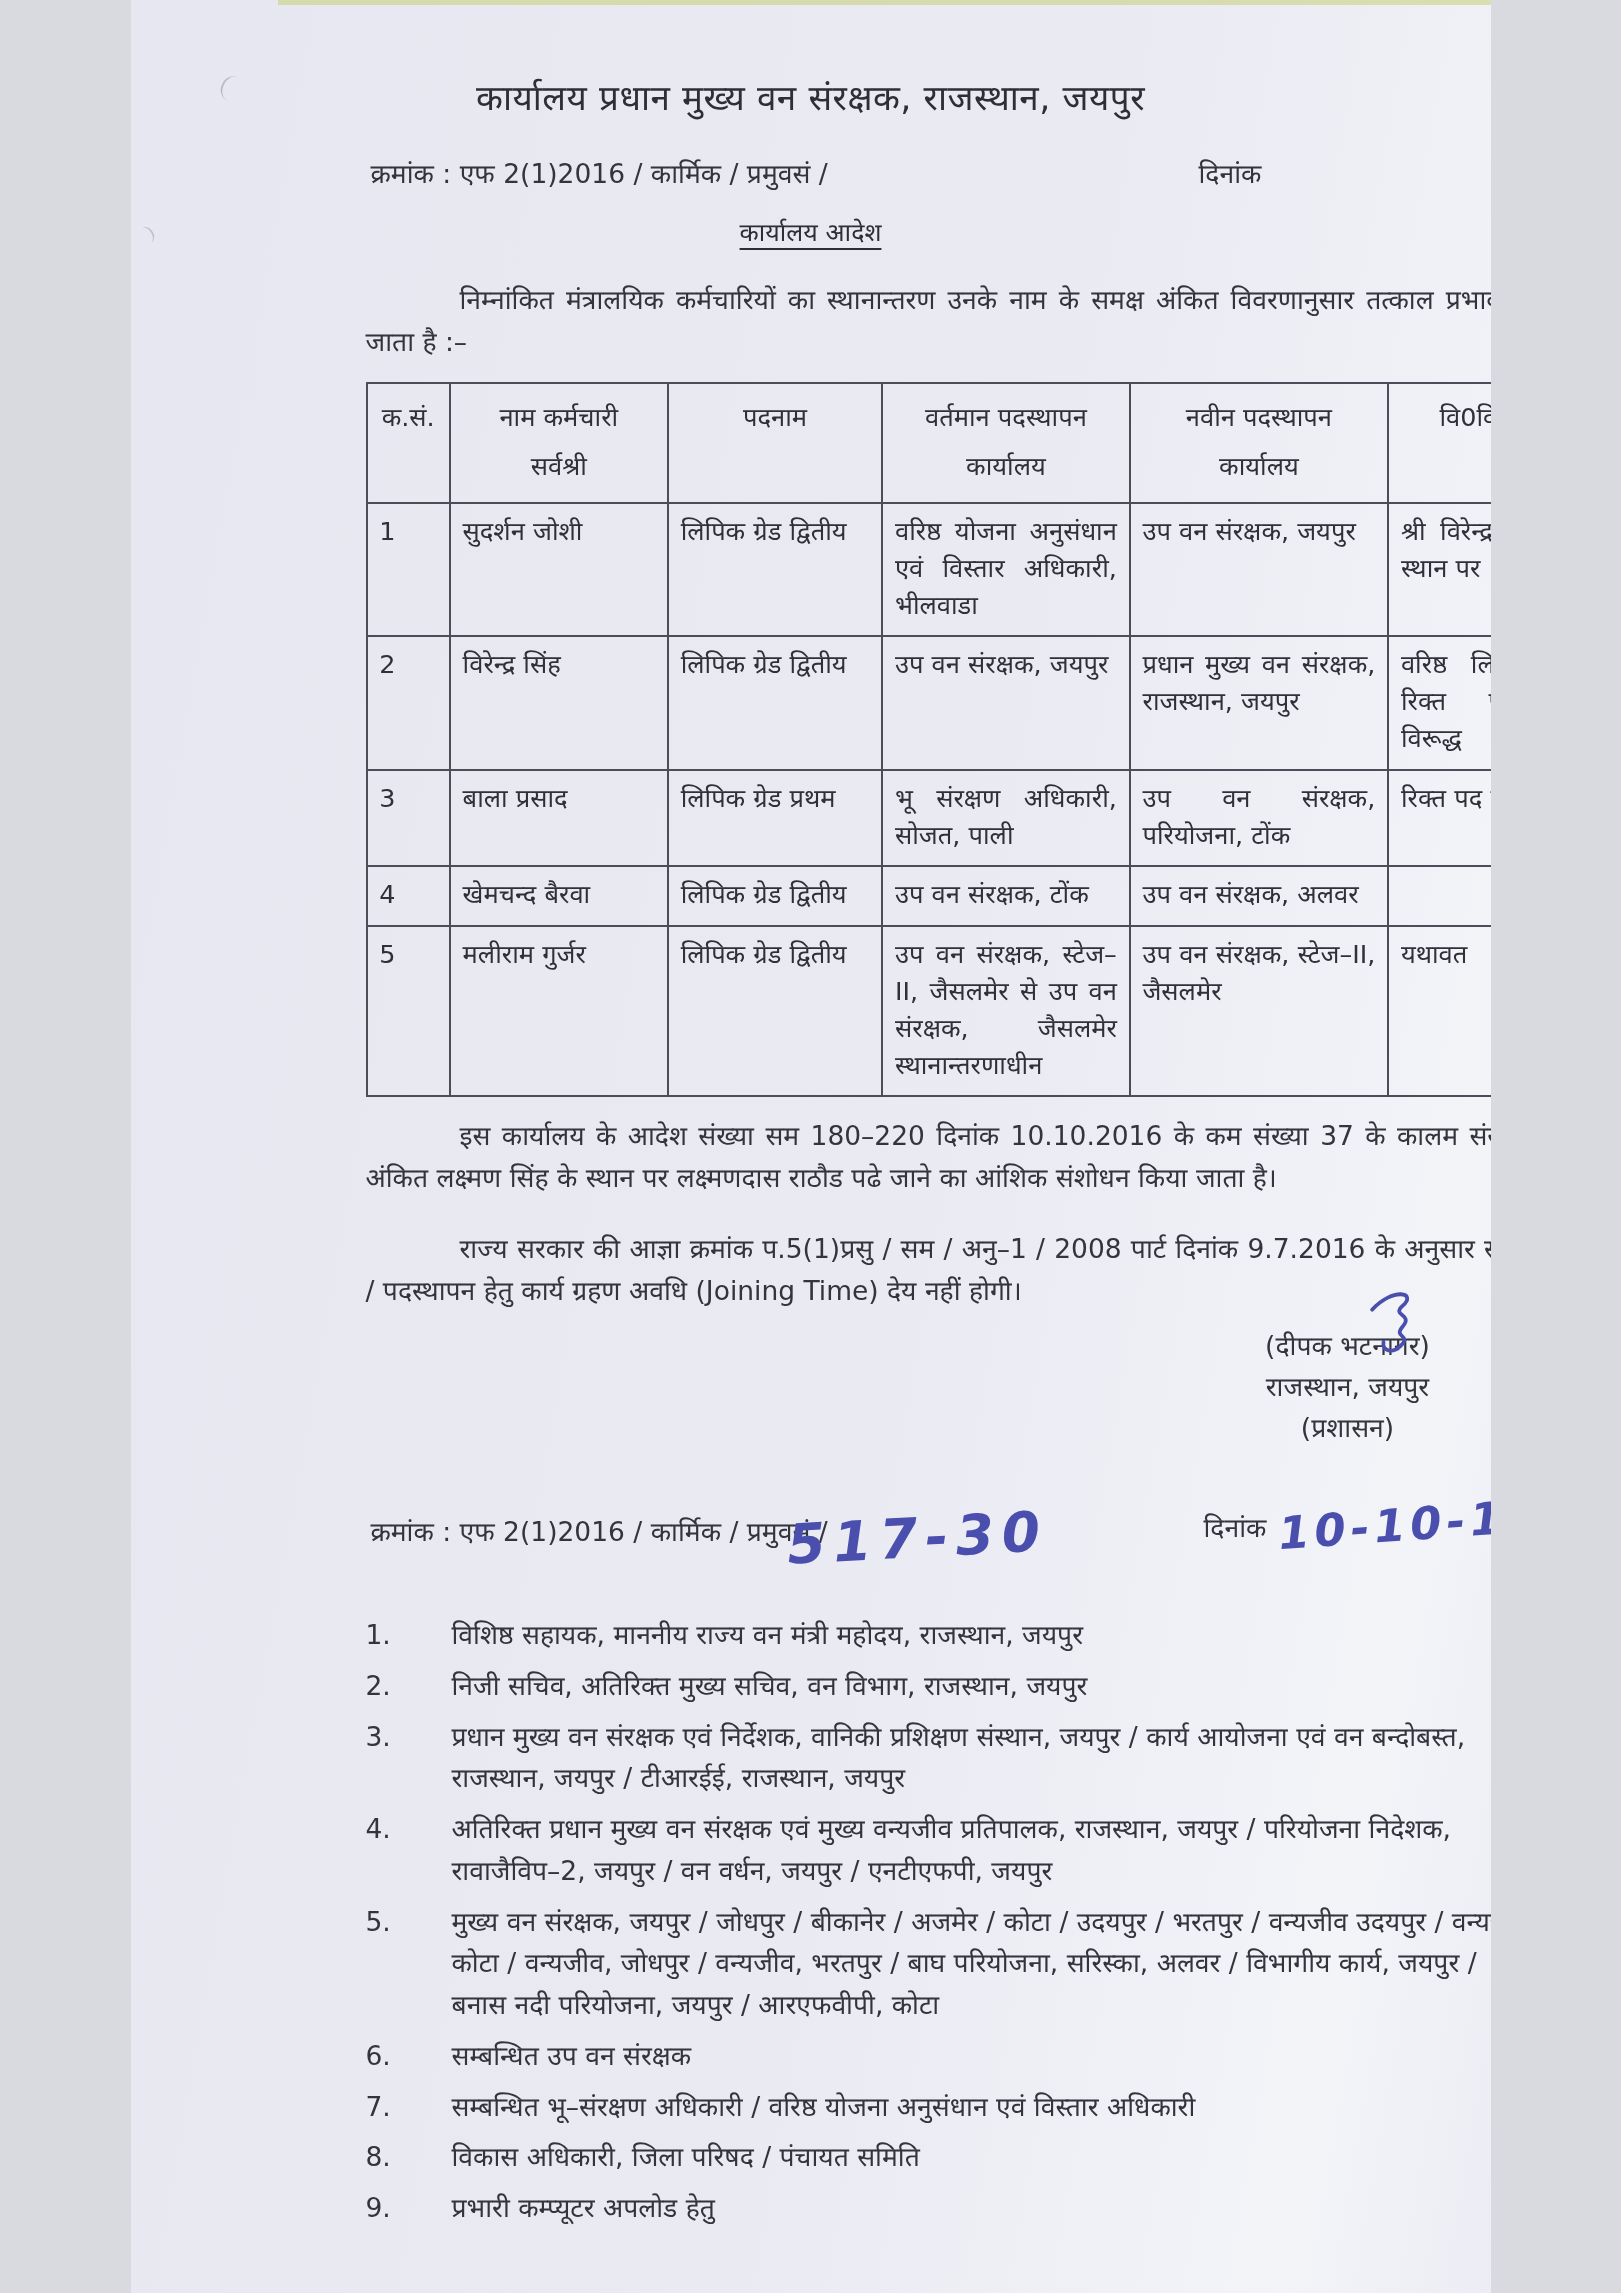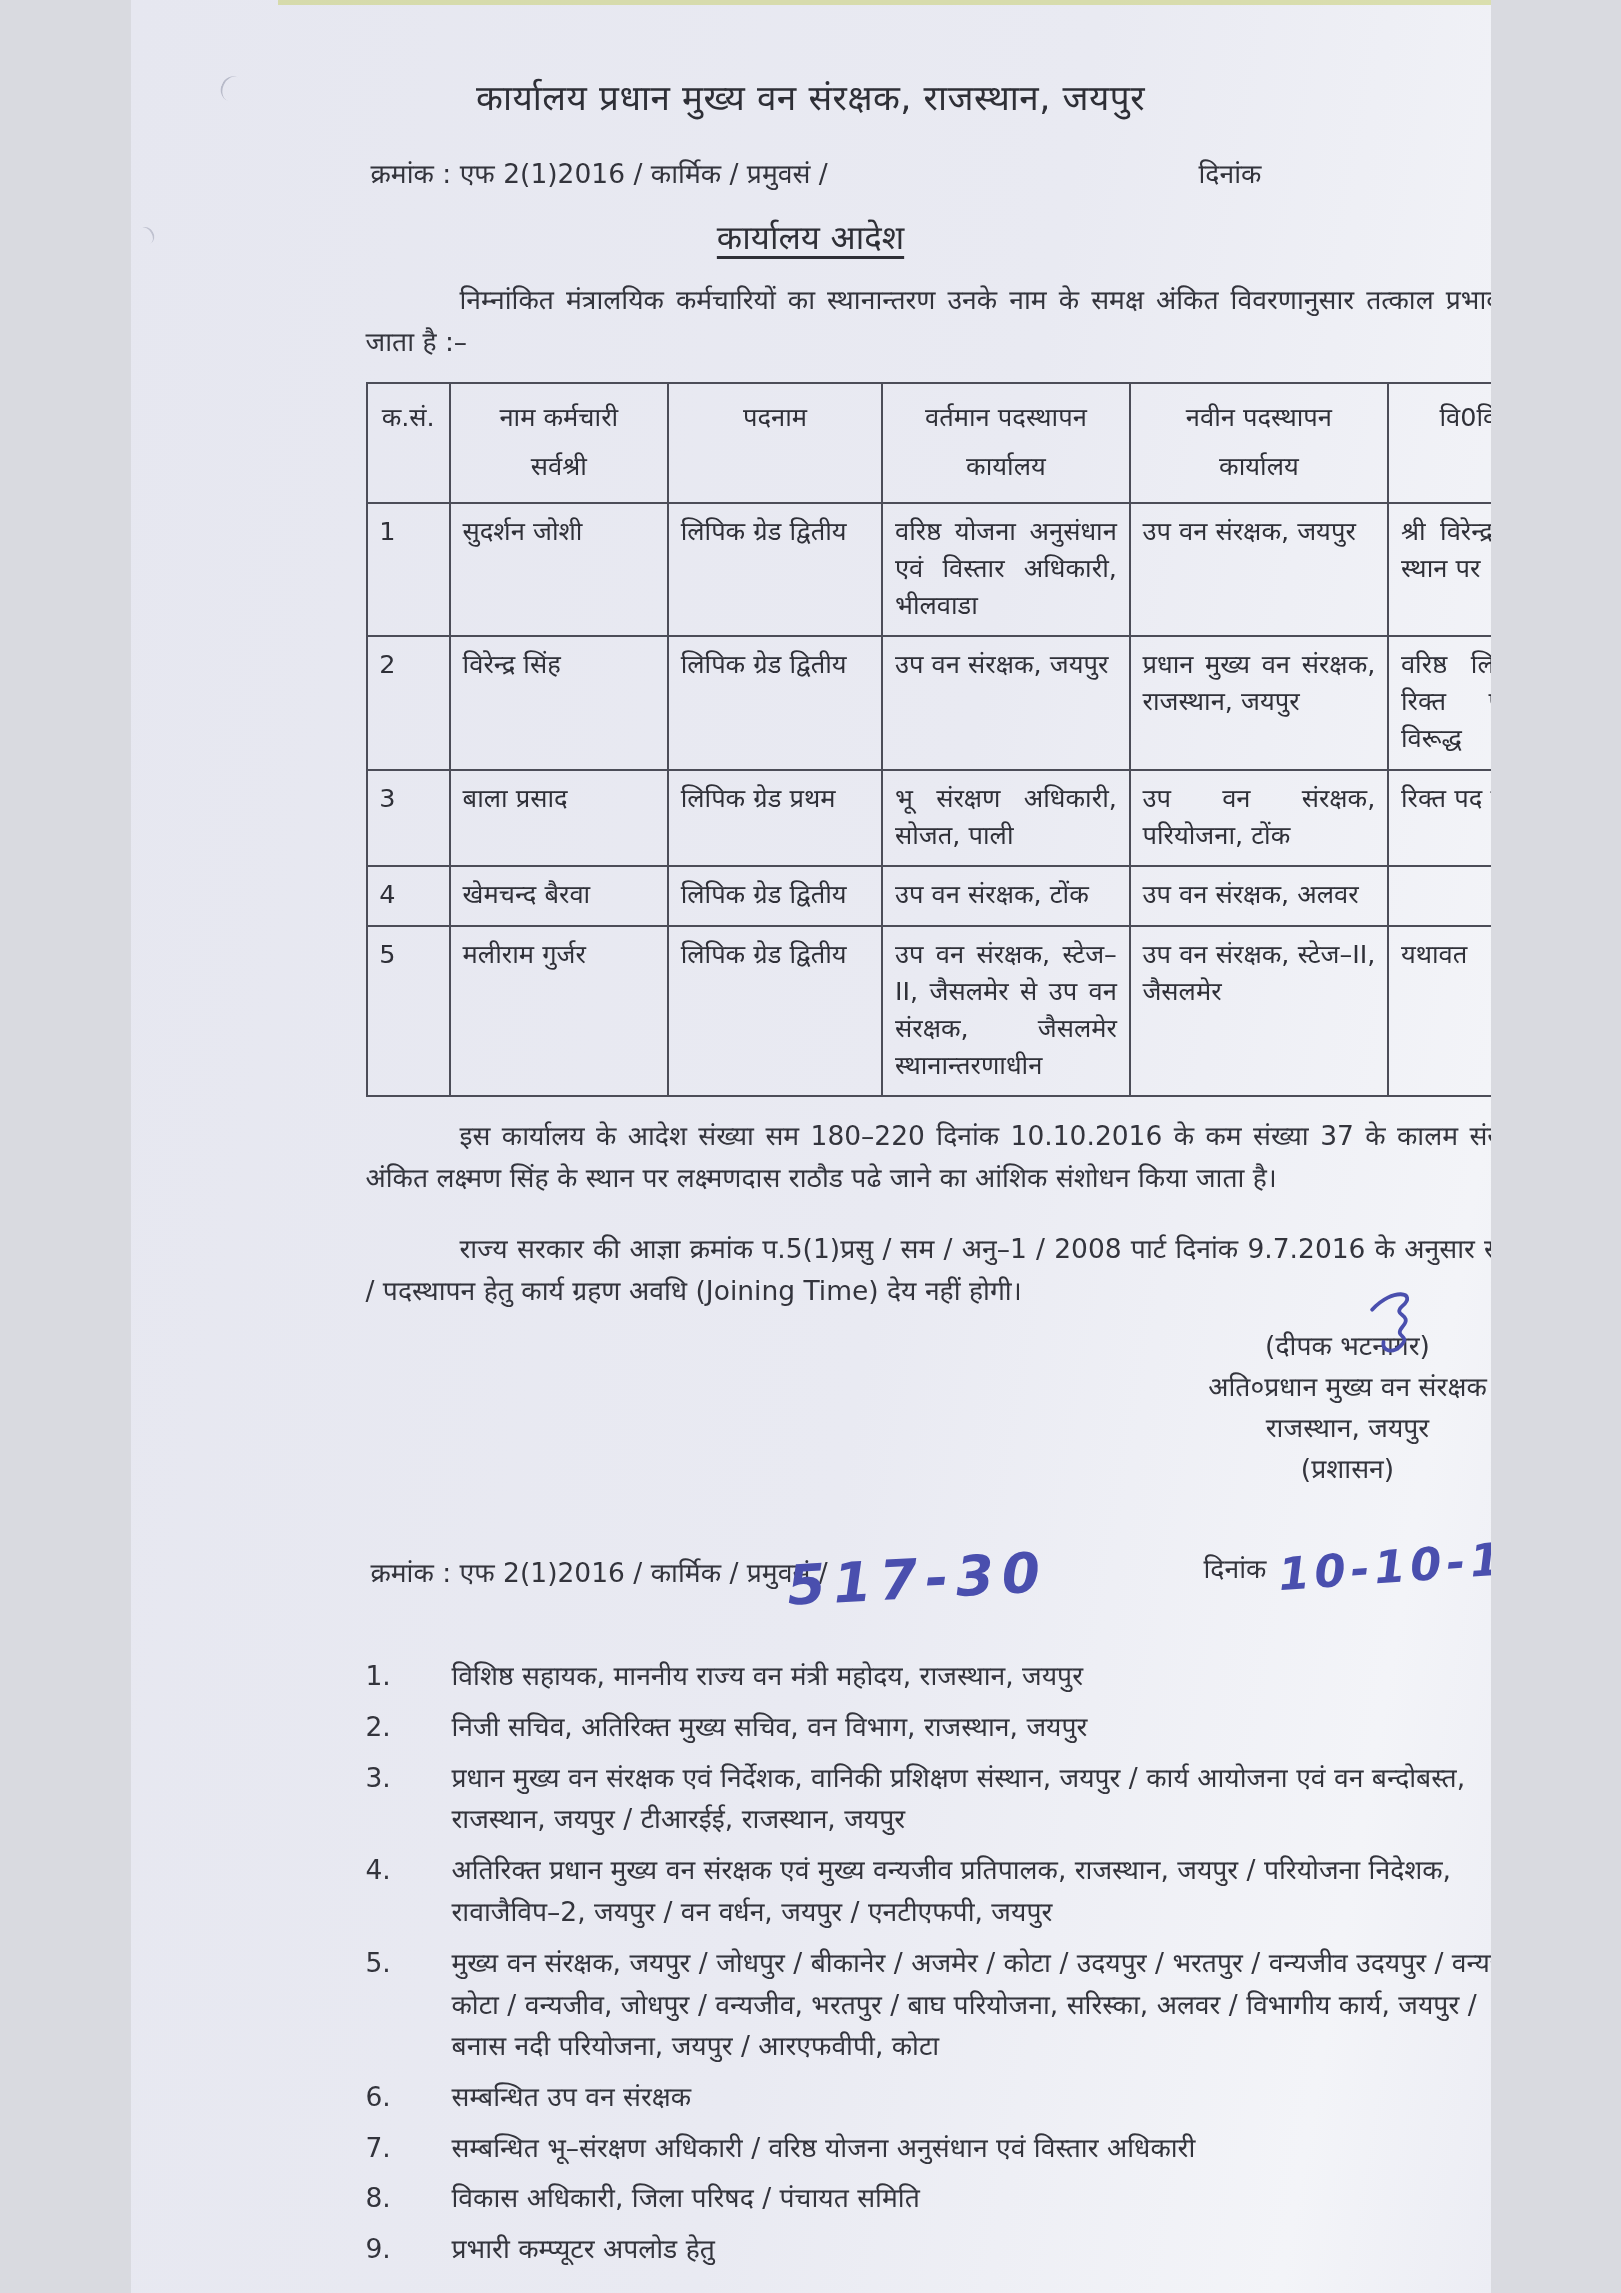--- a/index.html
+++ b/index.html
@@ -19,21 +19,21 @@
 
   .title{
     position:absolute;top:73px;left:0;width:100%;
     text-align:center;font-size:35px;letter-spacing:0.5px;color:#2e2f36;
   }
   .refline{position:absolute;top:155px;left:240px;right:137px;font-size:26.5px;}
   .refline .date-label{position:absolute;left:828px;top:0;}
 
   .order-heading{
     position:absolute;top:214px;left:0;width:100%;text-align:center;
-    font-size:33px;text-decoration:underline;text-underline-offset:6.9px;color:#2e2f36;
+    font-size:25px;text-decoration:underline;text-underline-offset:6.9px;color:#2e2f36;
   }
 
   .column{position:absolute;top:279px;left:235px;width:1227px;font-size:26.5px;line-height:1.58;}
 
   .para{text-align:justify;}
   .para.indent{text-indent:94px;}
 
   table.order{
     border-collapse:collapse;width:100%;
     margin-top:19.6px;font-size:25.5px;line-height:1.45;
@@ -180,21 +180,20 @@
 
     <div class="para joining">
       <span>राज्य सरकार की आज्ञा क्रमांक प.5(1)प्रसु / सम / अनु–1 / 2008 पार्ट दिनांक 9.7.2016 के अनुसार स्थानान्तरण / पदस्थापन हेतु कार्य ग्रहण अवधि (Joining Time) देय नहीं होगी।</span>
       <svg class="sig-scribble1" viewBox="0 0 80 80">
         <path d="M18 26 C40 2, 66 8, 50 22 C38 33, 62 30, 50 44 C40 56, 60 52, 48 64 C40 72, 28 70, 30 60" fill="none" stroke="#4a4fae" stroke-width="4" stroke-linecap="round"></path>
       </svg>
     </div>
 
     <div class="sign-block">
       <div>(दीपक भटनागर)</div>
-      <div>अति०प्रधान मुख्य वन संरक्षक</div>
       <div>राजस्थान, जयपुर</div>
       <div>(प्रशासन)</div>
     </div>
 
     <div class="dispatch">
       <span class="d-label">क्रमांक : एफ 2(1)2016 / कार्मिक / प्रमुवसं /</span>
       <span class="d-number handwriting">517-30</span>
       <span class="d-datelabel">दिनांक</span>
       <span class="d-date handwriting">10-10-16</span>
     </div>

